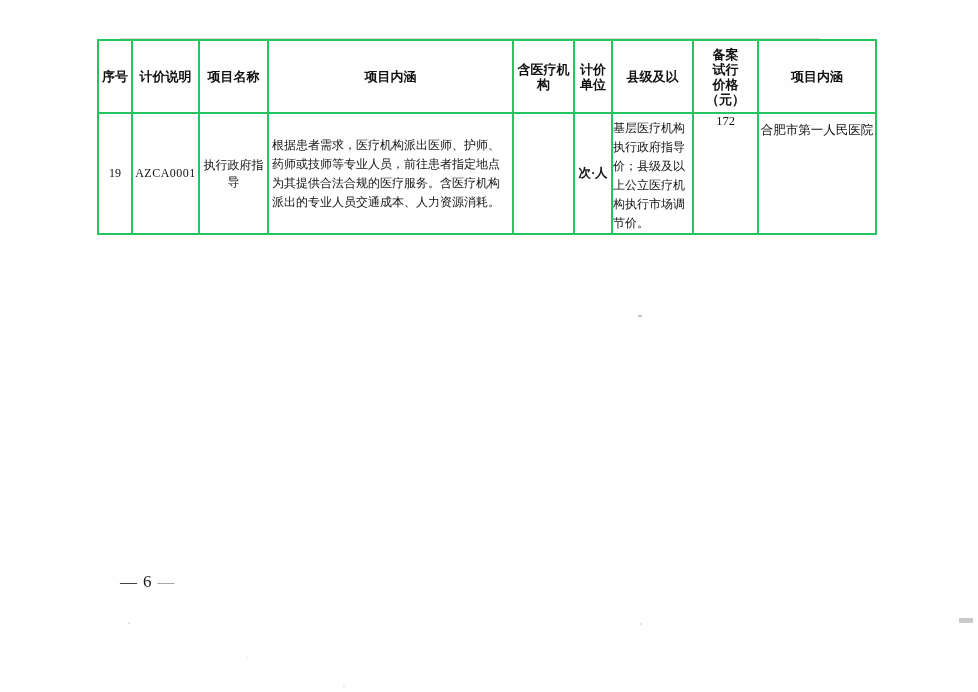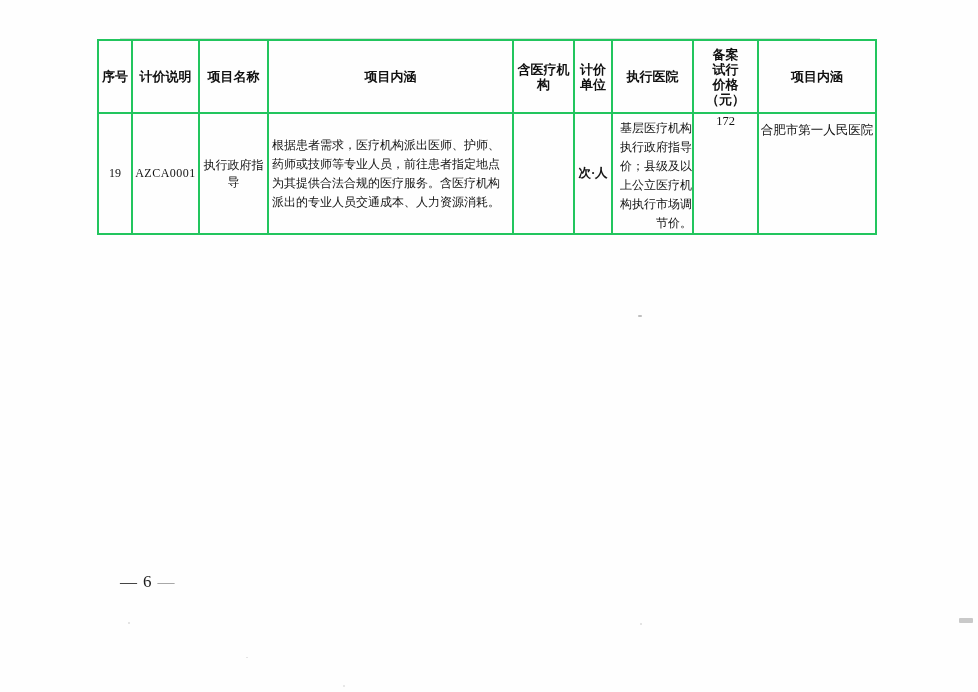--- a/index.html
+++ b/index.html
@@ -64,21 +64,21 @@
     line-height: 19px;
     padding: 2px 10px 2px 3px;
     font-family: Liberation Serif, serif;
   }
   td.cell-unit { font-size: 12.5px; font-weight: bold; }
   td.cell-pricing-note {
     vertical-align: top;
     white-space: pre-line;
     line-height: 19px;
     padding-top: 5px;
-    text-align: right;
+    text-align: left;
   }
   td.cell-price {
     vertical-align: top;
     font-size: 12.5px;
   }
   td.cell-hospital {
     vertical-align: top;
     padding-top: 8px;
     font-size: 12.5px;
     letter-spacing: 0;
@@ -142,21 +142,21 @@
     </colgroup>
     <tbody>
       <tr class="header-row">
         <th>序号</th>
         <th>计价说明</th>
         <th>项目名称</th>
         <th>项目内涵</th>
         <th>含医疗机构</th>
         <th>计价
 单位</th>
-        <th>执行医院</th>
+        <th>县级及以</th>
         <th>备案
 试行
 价格
 （元）</th>
         <th>项目内涵</th>
       </tr>
       <tr class="data-row">
         <td class="cell-seq">19</td>
         <td class="cell-code">AZCA0001</td>
         <td class="cell-name">执行政府指导</td>

